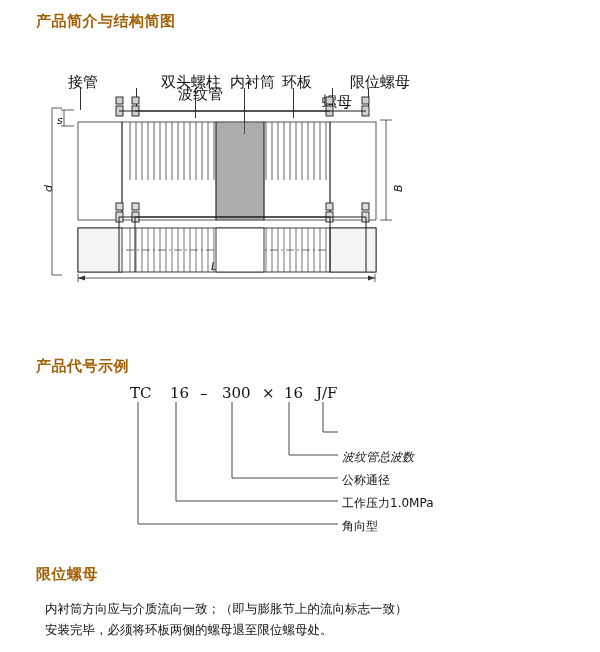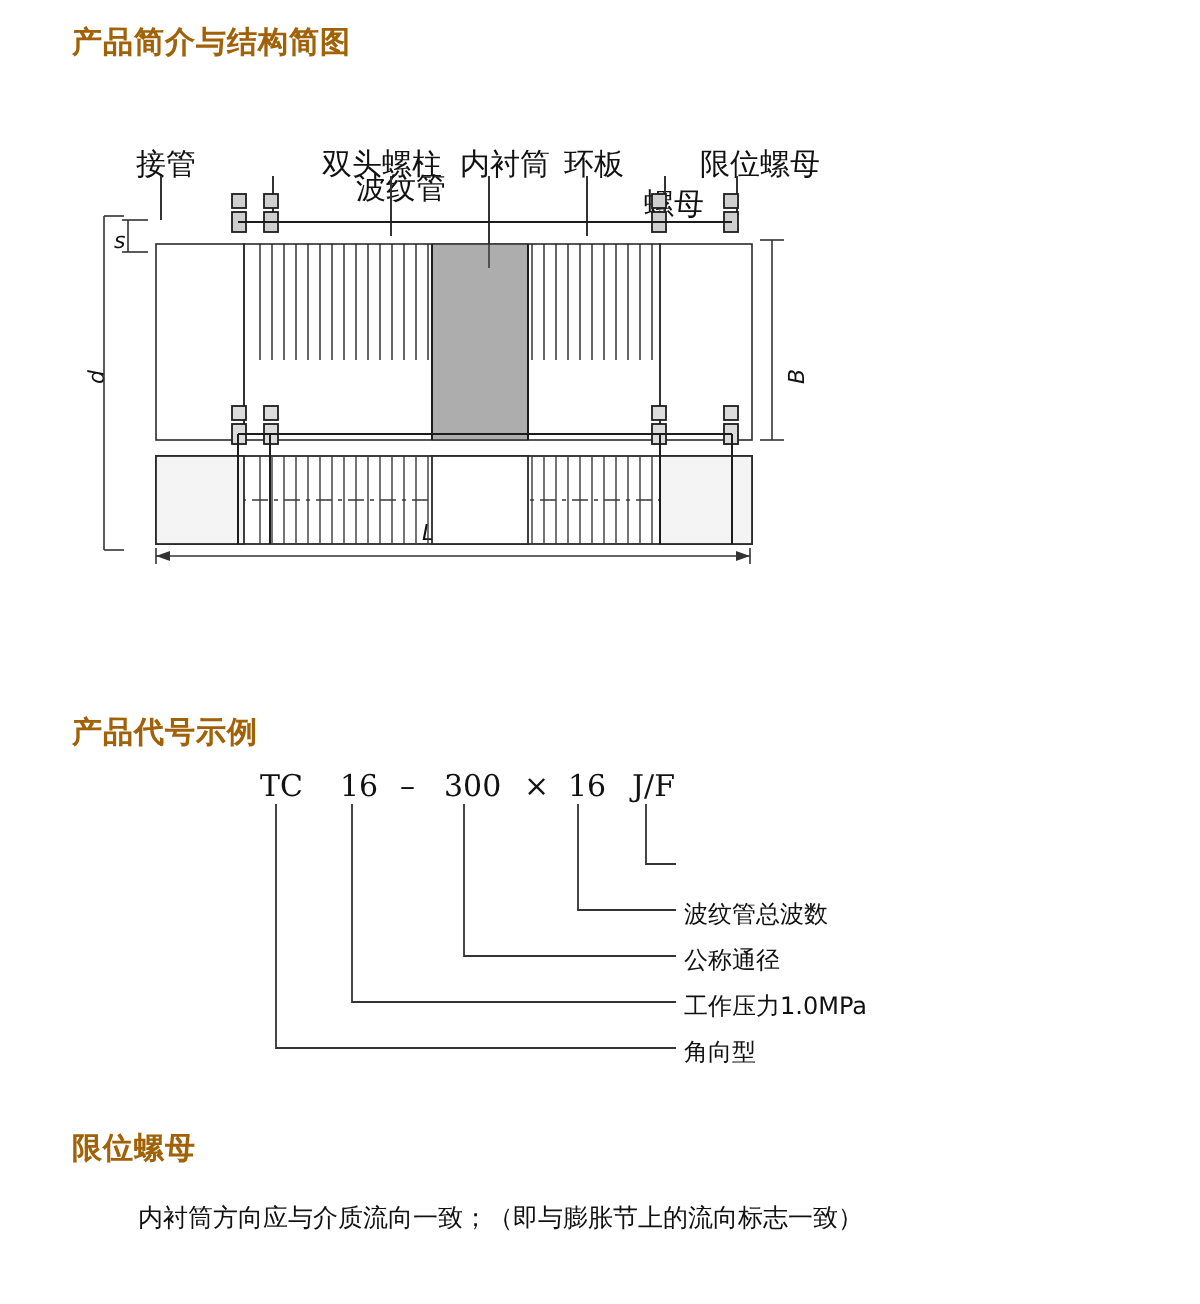--- a/index.html
+++ b/index.html
@@ -80,21 +80,20 @@
 
   
   #install-notes {
     position: absolute;
     left: 45px;
     top: 598px;
     width: 520px;
     font-size: 12.5px;
     line-height: 21px;
     color: #111;
-    margin-left: 24px;
   }
   #install-notes div { white-space: nowrap; }
 </style>
 </head>
 <body>
 
 <div class="section-title" id="title-1">产品简介与结构简图</div>
 
 <div id="figure-structure">
 
@@ -285,21 +284,21 @@
 <div id="figure-code">
 
   <div class="code-token" style="left:100px; top:6px;">TC</div>
   <div class="code-token" style="left:140px; top:6px;">16</div>
   <div class="code-token" style="left:170px; top:6px;">–</div>
   <div class="code-token" style="left:192px; top:6px;text-align:right;">300</div>
   <div class="code-token" style="left:232px; top:6px;">×</div>
   <div class="code-token" style="left:254px; top:6px;">16</div>
   <div class="code-token" style="left:286px; top:6px;">J/F</div>
 
-  <div class="code-desc" style="left:312px; top:71px;">波纹管总波数</div>
+  <div class="code-desc" style="left:312px; top:71px;font-style:italic;">波纹管总波数</div>
   <div class="code-desc" style="left:312px; top:94px;">公称通径</div>
   <div class="code-desc" style="left:312px; top:117px;">工作压力1.0MPa</div>
   <div class="code-desc" style="left:312px; top:140px;">角向型</div>
 
   <svg width="540" height="170" viewBox="0 0 540 170" style="position:absolute; left:0; top:0;">
 
     <path d="M293 24 L293 54 L308 54" fill="none" stroke="#333" stroke-width="0.9"></path>
 
     <path d="M259 24 L259 77 L308 77" fill="none" stroke="#333" stroke-width="0.9"></path>
 
@@ -308,13 +307,14 @@
     <path d="M146 24 L146 123 L308 123" fill="none" stroke="#333" stroke-width="0.9"></path>
 
     <path d="M108 24 L108 146 L308 146" fill="none" stroke="#333" stroke-width="0.9"></path>
   </svg>
 </div>
 
 <div class="section-title" id="title-3">限位螺母</div>
 
 <div id="install-notes">
   <div>内衬筒方向应与介质流向一致；（即与膨胀节上的流向标志一致）</div>
+  <div>安装完毕，必须将环板两侧的螺母退至限位螺母处。</div>
 </div>
 
 </body></html>

